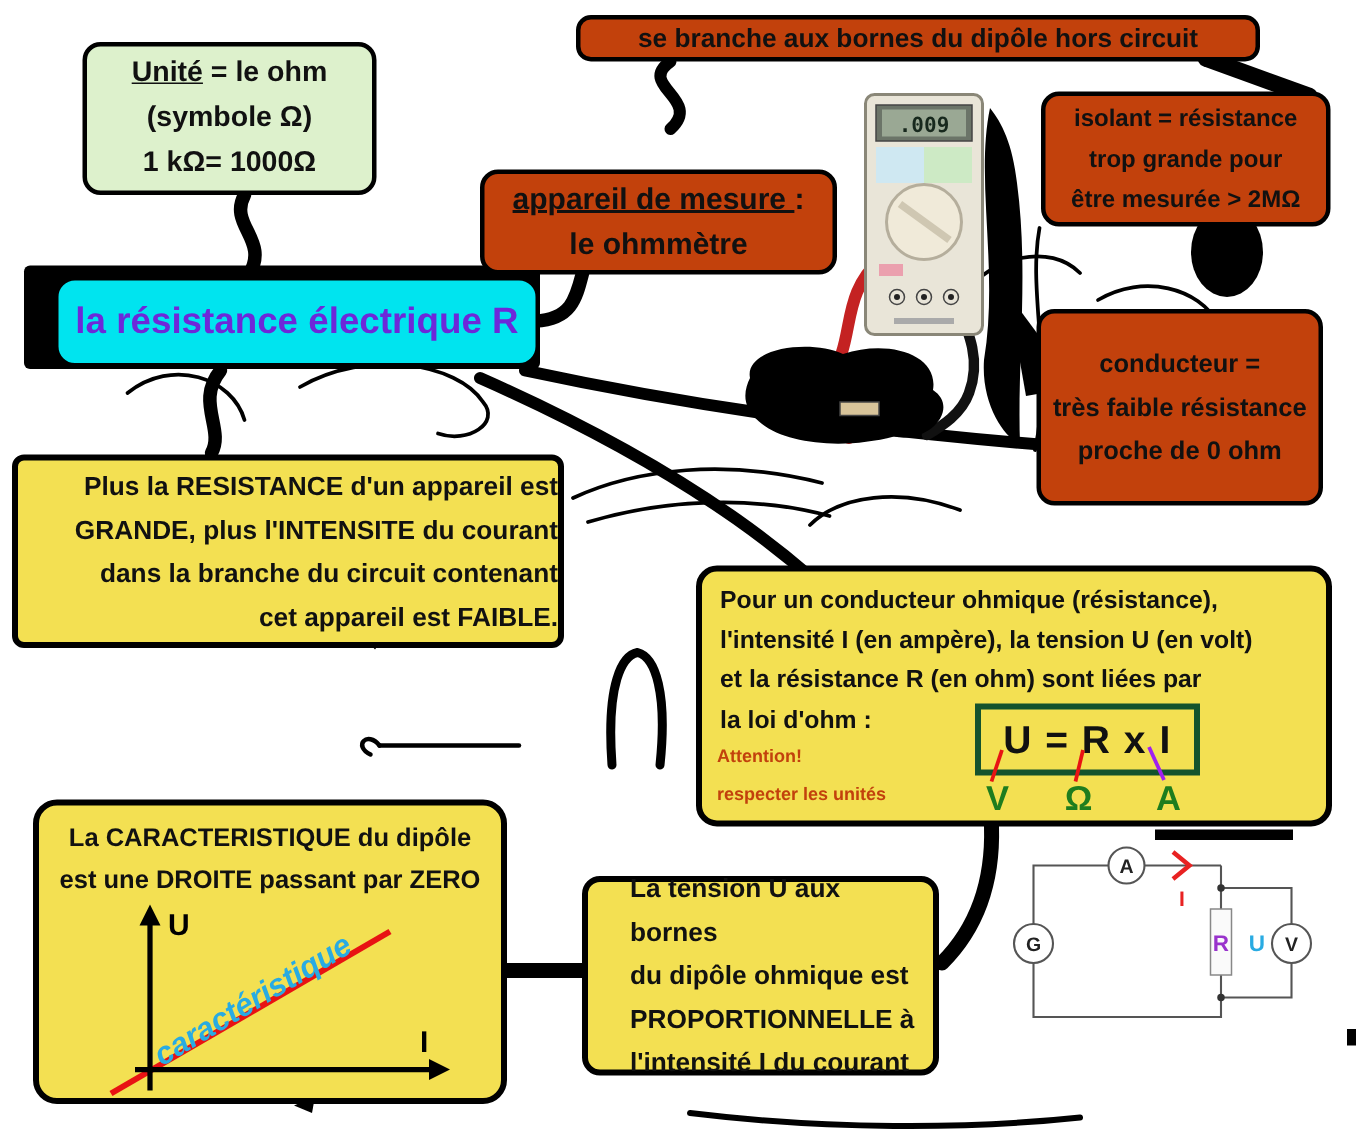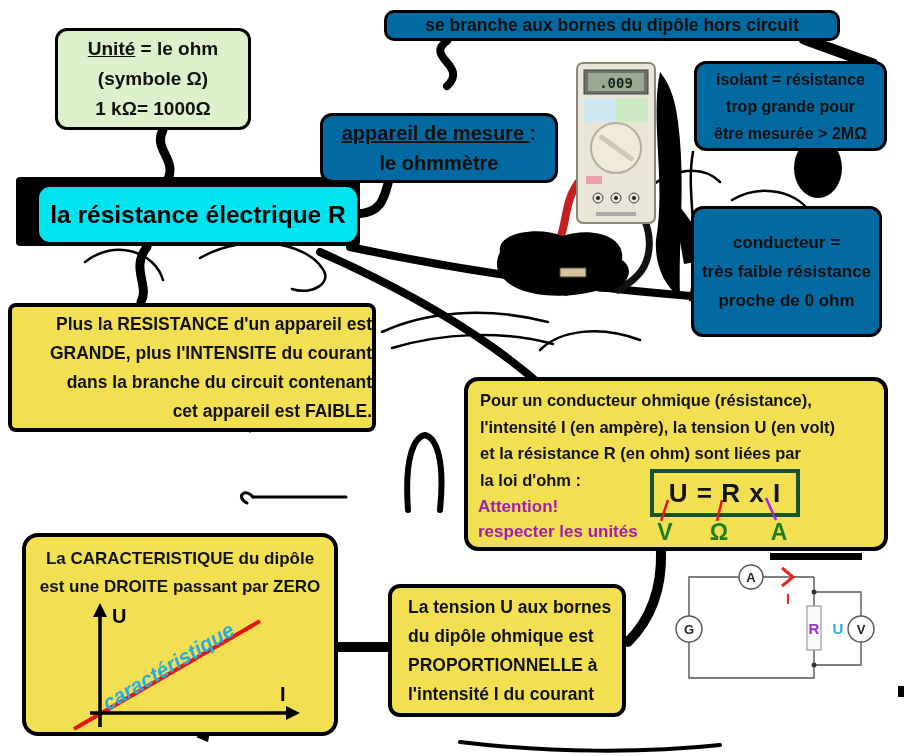--- a/index.html
+++ b/index.html
@@ -2,28 +2,28 @@
 <html><head>
 <meta charset="utf-8">
 <style>
   html,body{margin:0;padding:0;background:#fff;}
   #stage{position:relative;width:904px;height:756px;background:#ffffff;overflow:hidden;
          font-family:"Liberation Sans",sans-serif;font-weight:bold;color:#111;}
   svg{display:block;}
   .layer{position:absolute;left:0;top:0;pointer-events:none;}
   .box{position:absolute;box-sizing:border-box;border:3px solid #000;border-radius:12px;
        display:flex;flex-direction:column;justify-content:center;text-align:center;z-index:3;}
-  .pink{background:#0369a1;}
+  .pink{background:#c2410c;}
   .yellow{background:#f3e052;border-width:4px;}
   .greenbox{background:#ddf1cc;}
   .u{text-decoration:underline;}
   .shadow{position:absolute;background:#000;z-index:2;border-radius:4px;}
-  .cyan{background:#00e4ef;color:#000000;z-index:3;border-radius:14px;}
+  .cyan{background:#00e4ef;color:#6d28d9;z-index:3;border-radius:14px;}
   .loi-line-wrap{position:absolute;left:12px;top:6px;text-align:left;font-size:16.5px;line-height:26.5px;}
-  .attn{position:absolute;color:#a21caf;font-size:17px;white-space:nowrap;text-align:left;}
+  .attn{position:absolute;color:#c2410c;font-size:12px;white-space:nowrap;text-align:left;}
   .formula{position:absolute;left:182px;top:88px;width:142px;height:40px;border:4px solid #14532d;
            display:flex;align-items:center;justify-content:center;font-size:26px;letter-spacing:1px;background:transparent;}
   .unit{position:absolute;width:34px;text-align:center;font-size:23px;color:#1e7d1e;top:138px;}
   .small-note{font-size:16px;line-height:27px;}
 </style>
 </head>
 <body>
 
 <div id="stage">
 
@@ -138,21 +138,21 @@
       <line x1="68" y1="126" x2="68" y2="10" stroke="#000" stroke-width="3.5"></line>
       <polygon points="68,2 61,16 75,16" fill="#000"></polygon>
       <line x1="58" y1="112" x2="260" y2="112" stroke="#000" stroke-width="3.5"></line>
       <polygon points="268,112 254,105 254,119" fill="#000"></polygon>
       <text x="80" y="22" font-size="20" font-weight="bold" fill="#000">U</text>
       <text x="248" y="100" font-size="20" font-weight="bold" fill="#000">I</text>
       <text x="76" y="110" font-size="21" font-weight="bold" font-style="italic" fill="#29abe2" transform="rotate(-31 76 110)">caractéristique</text>
     </svg>
   </div>
 
-  <div class="box yellow" style="left:388px;top:584px;width:238px;height:133px;font-size:17.5px;line-height:29px;text-align:left;padding-left:16px;">
+  <div class="box yellow" style="left:388px;top:584px;width:238px;height:133px;font-size:17.5px;line-height:29px;text-align:left;padding-left:28px;">
     <div>La tension U aux bornes</div>
     <div>du dipôle ohmique est</div>
     <div>PROPORTIONNELLE à</div>
     <div>l'intensité I du courant</div>
   </div>
 
   <div style="position:absolute;left:576px;top:62px;width:80px;height:126px;z-index:3;">
     <svg width="80" height="162" viewBox="0 0 80 162">
       <rect x="1" y="1" width="78" height="160" rx="6" fill="#e9e5d8" stroke="#8a8778" stroke-width="2"></rect>
       <rect x="8" y="8" width="64" height="24" fill="#6b7468" stroke="#444"></rect>

